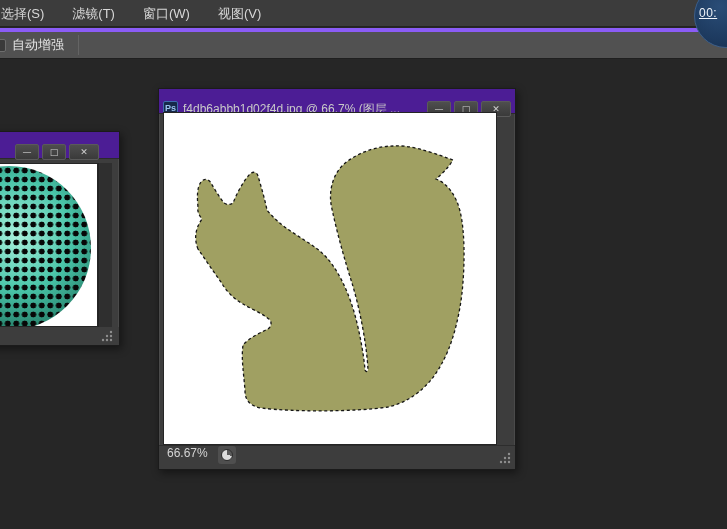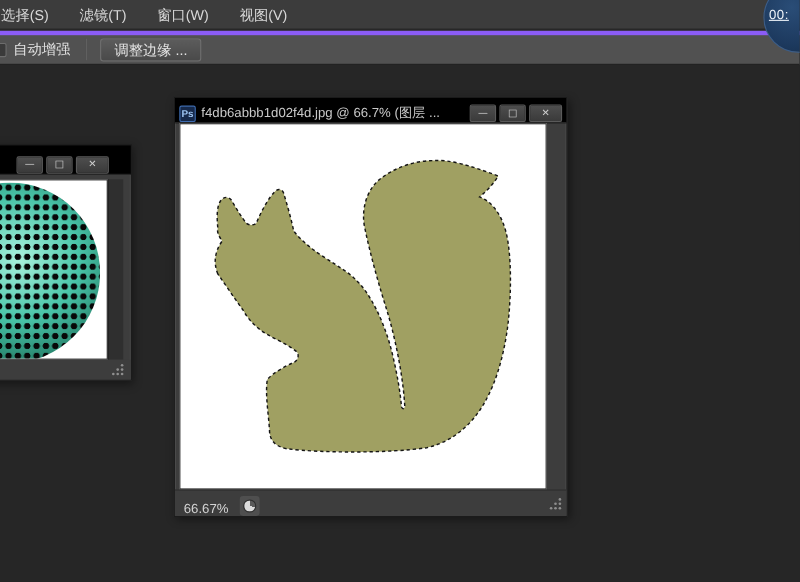--- a/index.html
+++ b/index.html
@@ -61,23 +61,23 @@
   }
 
   
   .ps-window {
     position: absolute;
     background: #3d3d3d;
     border: 1px solid #1b1b1b;
     box-shadow: 0 0 0 1px #4a4a4a inset, 2px 3px 8px rgba(0,0,0,0.45);
   }
   .titlebar {
-    height: 23px; display: flex; align-items: flex-end;
-    background: #000000; border-bottom: 1px solid #2b2b2b;
-    padding: 0 4px;
+    height: 23px; display: flex; align-items: flex-start;
+    background: #4c1d95; border-bottom: 1px solid #2b2b2b;
+    padding: 12px 4px;
   }
   .win-btns { display: flex; margin-left: auto; align-items: center; }
   .win-btn {
     height: 16px; min-width: 24px;
     margin-left: 3px;
     border: 1px solid #5a5a5a; border-radius: 2px;
     background: linear-gradient(#4e4e4e, #3a3a3a);
     color: #cfcfcf; font-size: 9px; line-height: 14px; text-align: center;
     font-family: "DejaVu Sans", sans-serif;
   }
@@ -95,21 +95,21 @@
     font-size: 12px; color: #c9c9c9; white-space: nowrap;
     overflow: hidden; text-overflow: clip; max-width: 240px;
   }
   .doc-canvas {
     position: absolute; left: 4px; top: 23px; width: 334px; height: 333px;
     background: #ffffff; border: 1px solid #252525; overflow: hidden;
   }
   .doc-statusbar {
     position: absolute; left: 0px; top: 356px; width: 356px; height: 24px;
     background: #3d3d3d; border-top: 1px solid #2d2d2d;
-    display: flex; align-items: flex-end;
+    display: flex; align-items: flex-start;
   }
   .zoom-readout { font-size: 12px; color: #d4d4d4; margin-left: 8px; }
   .status-info-btn {
     width: 18px; height: 18px; margin-left: 10px;
     background: #4f4f4f; border-radius: 3px;
     display: flex; align-items: center; justify-content: center;
   }
   .pie-icon {
     width: 12px; height: 12px; border-radius: 50%;
     background: conic-gradient(#5a5a5a 0 28%, #dcdcdc 28% 100%);
@@ -151,21 +151,20 @@
   <div class="menu-item">选择(S)</div>
   <div class="menu-item">滤镜(T)</div>
   <div class="menu-item">窗口(W)</div>
   <div class="menu-item">视图(V)</div>
 </div>
 
 <div class="optionsbar">
   <div class="checkbox"></div>
   <span class="auto-enhance-label">自动增强</span>
   <div class="opt-sep"></div>
-  <button class="refine-edge-btn">调整边缘 ...</button>
 </div>
 
 <div class="timer-badge">
   <span class="timer-text">00:</span>
 </div>
 
 <div class="ps-window side-window">
   <div class="titlebar">
     <div class="win-btns">
       <div class="win-btn">—</div>

